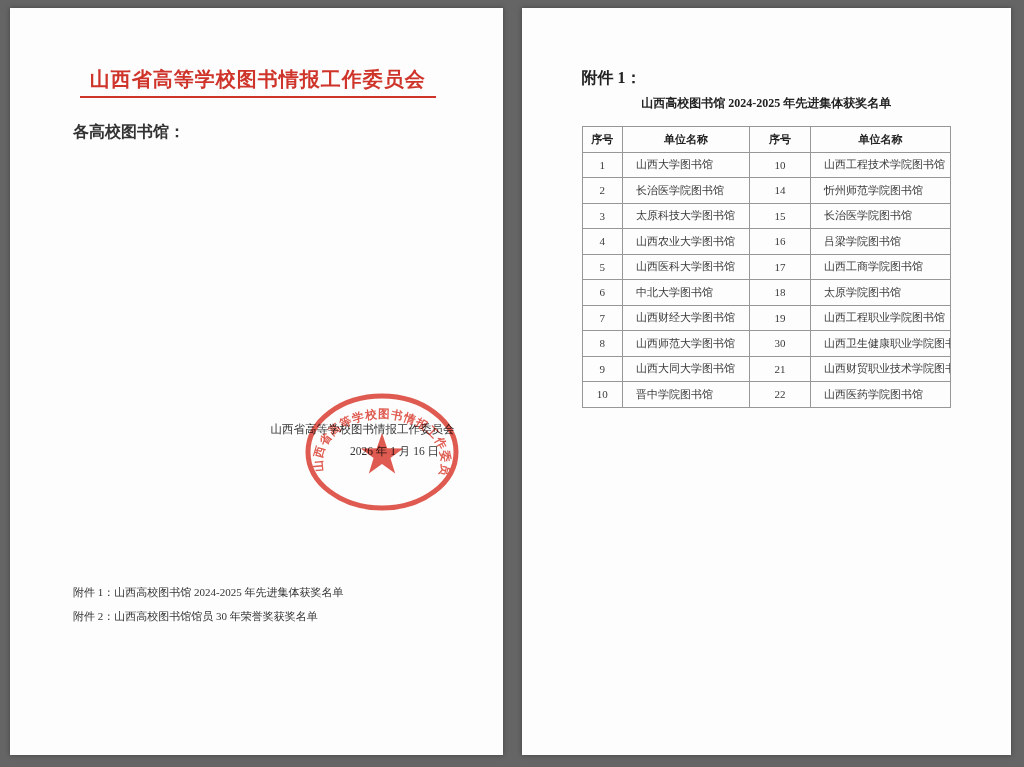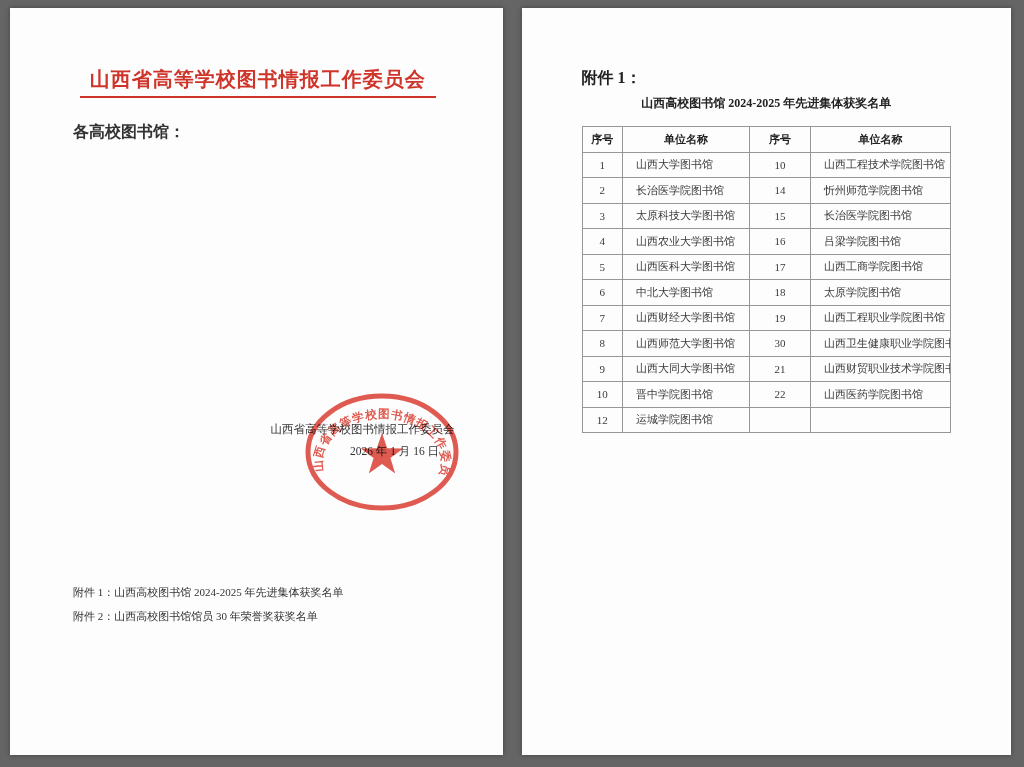--- a/index.html
+++ b/index.html
@@ -232,23 +232,17 @@
             <td class="col-name">山西大同大学图书馆</td>
             <td class="col-num hl-left">21</td>
             <td class="col-name hl-right">山西财贸职业技术学院图书馆</td>
           </tr>
           <tr>
             <td class="col-num">10</td>
             <td class="col-name">晋中学院图书馆</td>
             <td class="col-num">22</td>
             <td class="col-name">山西医药学院图书馆</td>
           </tr>
-          <tr>
-            <td class="col-num">12</td>
-            <td class="col-name">运城学院图书馆</td>
-            <td class="col-num"></td>
-            <td class="col-name"></td>
-          </tr>
         </tbody>
     </table>
   </div>
 
 </div>
 
 </body></html>

